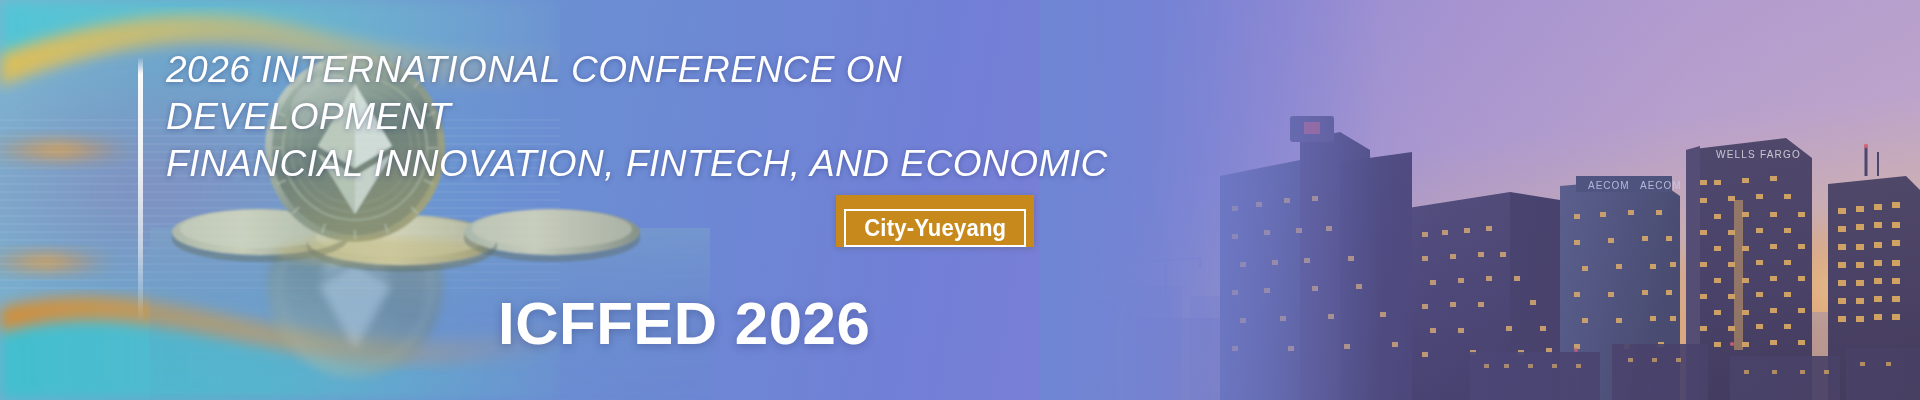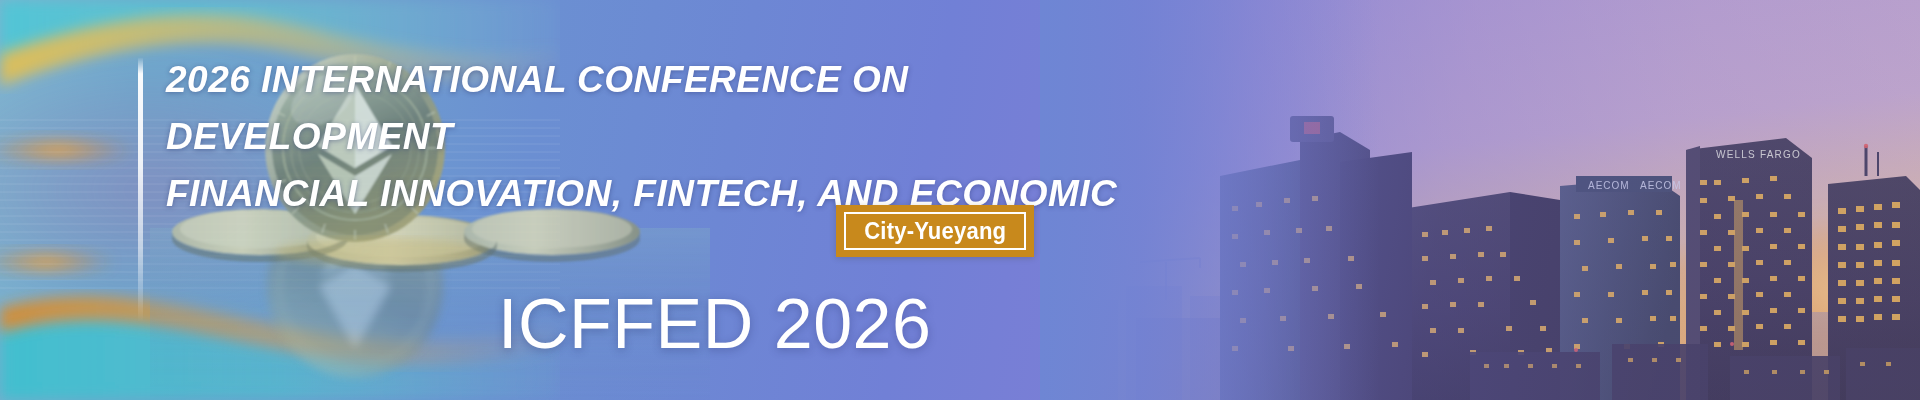--- a/index.html
+++ b/index.html
@@ -94,57 +94,56 @@
   }
 
   
   .title-block{
     position:absolute;
     left:166px;top:46px;
     width:1080px;
   }
   .title-line{
     font-size:37px;
-    font-weight:bold;
+    font-weight:normal;
     font-style:italic;
     color:#ffffff;
     letter-spacing:0.5px;
     line-height:47px;
     white-space:nowrap;
     text-shadow:0 1px 5px rgba(40,50,110,0.45);
-    margin-top:10px;
   }
 
   .city-badge{
     position:absolute;
-    left:836px;top:205px;
+    left:836px;top:195px;
     width:198px;height:52px;
     background:#c8891c;
-    display:flex;align-items:center;justify-content:center;
+    display:flex;align-items:flex-end;justify-content:center;
     box-shadow:0 1px 6px rgba(60,50,20,0.22);
   }
   .city-badge-inner{
     width:182px;height:38px;
     border:2px solid #ffffff;
     display:flex;align-items:center;justify-content:center;
   }
   .city-badge-text{
     font-size:24px;
     font-weight:bold;
     color:#ffffff;
     letter-spacing:0.2px;
     white-space:nowrap;
     transform:scaleX(0.92);
   }
 
   .acronym{
     position:absolute;
     left:498px;top:278px;
-    font-size:70px;
-    font-weight:normal;
+    font-size:60px;
+    font-weight:bold;
     color:#ffffff;
     letter-spacing:0.5px;
     line-height:92px;
     white-space:nowrap;
     text-shadow:0 2px 9px rgba(40,50,110,0.35);
   }
 </style>
 </head>
 <body>
 

